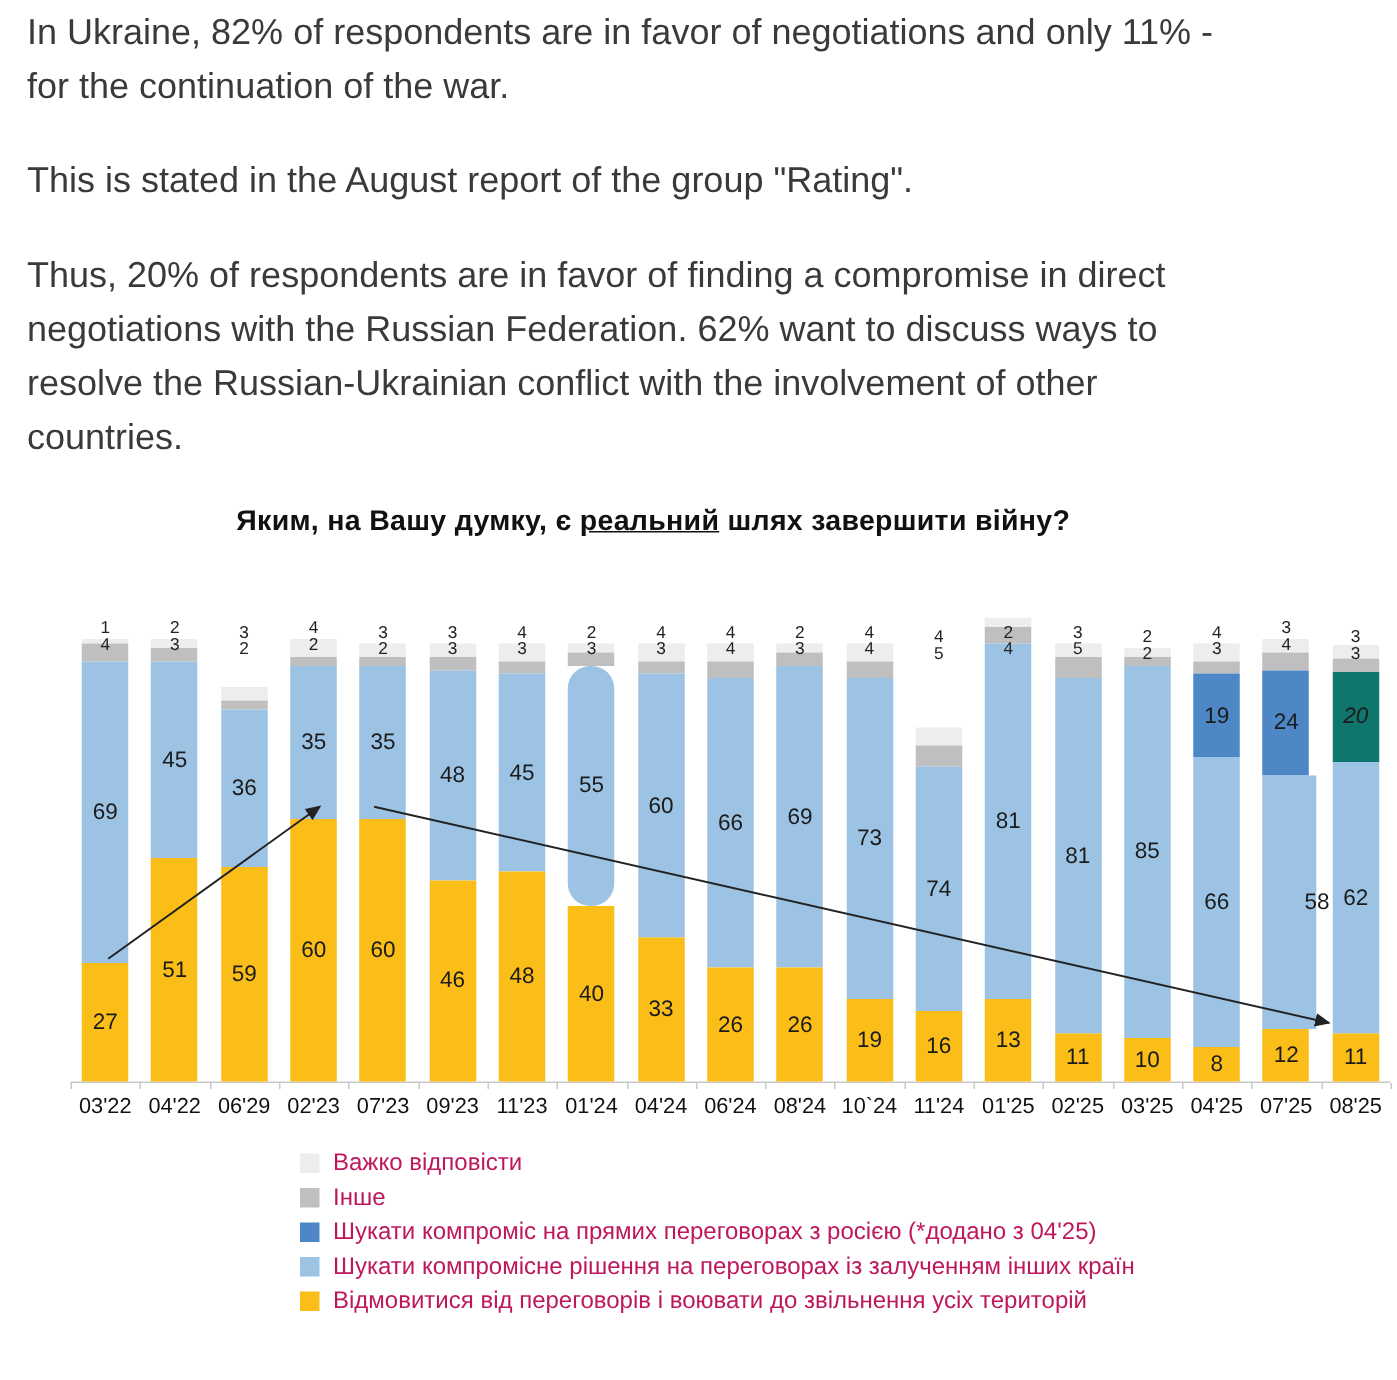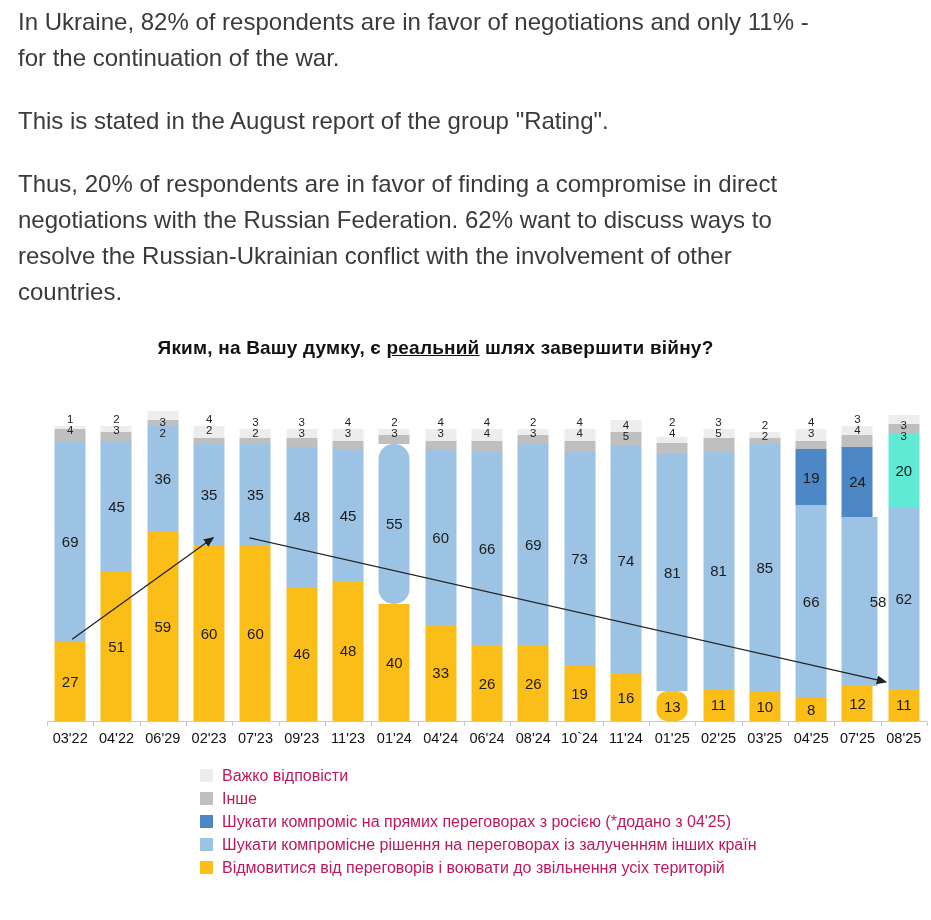--- a/index.html
+++ b/index.html
@@ -33,21 +33,21 @@
   .seg .val{font-size:15px;color:#1b1b1b;}
   .top-pair{
     position:absolute;left:0;width:100%;text-align:center;
     font-size:11.5px;line-height:11px;color:#222;
   }
   .top-pair div{height:11px;}
   .arrow-layer{position:absolute;inset:0;pointer-events:none;}
   .ticks{position:absolute;left:0;right:0;bottom:-5px;height:5px;}
   .tick{position:absolute;width:1px;height:4px;background:#c9c9c9;top:1px;}
   .xlabels{
-    display:flex;margin:8px 4px 0 47px;font-size:14.5px;color:#111;justify-content:center;
+    display:flex;margin:8px 4px 0 47px;font-size:14.5px;color:#111;
   }
   .xlabels span{flex:1;text-align:center;white-space:nowrap;}
   .legend{margin:18px 0 0 200px;}
   .legend-row{display:flex;align-items:center;height:23px;}
   .swatch{width:13px;height:13px;margin-right:9px;flex:none;}
   .legend-label{font-size:16px;color:#be185d;}
 </style>
 </head>
 <body>
 
@@ -98,21 +98,21 @@
             <div>3</div>
           </div>
         </div>
         <div class="cell">
           <div class="bar">
             <div class="seg" style="height: 8.76px; background: rgb(237, 237, 237);"></div>
             <div class="seg" style="height: 5.84px; background: rgb(191, 191, 191);"></div>
             <div class="seg" style="height: 105.12px; background: rgb(156, 195, 227);">
               <span class="val">36</span>
             </div>
-            <div class="seg" style="height: 190px; background: rgb(251, 189, 23);">
+            <div class="seg" style="height: 143px; background: rgb(251, 189, 23);">
               <span class="val">59</span>
             </div>
           </div>
           <div class="top-pair" style="bottom: 282px;">
             <div>3</div>
             <div>2</div>
           </div>
         </div>
         <div class="cell">
           <div class="bar">
@@ -255,40 +255,40 @@
           </div>
           <div class="top-pair" style="bottom: 282px;">
             <div>4</div>
             <div>4</div>
           </div>
         </div>
         <div class="cell">
           <div class="bar">
             <div class="seg" style="height: 11.68px; background: rgb(237, 237, 237);"></div>
             <div class="seg" style="height: 14.6px; background: rgb(191, 191, 191);"></div>
-            <div class="seg" style="height: 228px; background: rgb(156, 195, 227);">
+            <div class="seg" style="height: 163px; background: rgb(156, 195, 227);">
               <span class="val">74</span>
             </div>
             <div class="seg" style="height: 46.72px; background: rgb(251, 189, 23);">
               <span class="val">16</span>
             </div>
           </div>
           <div class="top-pair" style="bottom: 279.08px;">
             <div>4</div>
             <div>5</div>
           </div>
         </div>
         <div class="cell">
           <div class="bar">
             <div class="seg" style="height: 5.84px; background: rgb(237, 237, 237);"></div>
             <div class="seg" style="height: 11.68px; background: rgb(191, 191, 191);"></div>
             <div class="seg" style="height: 236.52px; background: rgb(156, 195, 227);">
               <span class="val">81</span>
             </div>
-            <div class="seg" style="height: 30px; background: rgb(251, 189, 23); border-radius: 11px;">
+            <div class="seg" style="height: 55px; background: rgb(251, 189, 23);">
               <span class="val">13</span>
             </div>
           </div>
           <div class="top-pair" style="bottom: 282px;">
             <div>2</div>
             <div>4</div>
           </div>
         </div>
         <div class="cell">
           <div class="bar">
@@ -357,21 +357,21 @@
           </div>
           <div class="top-pair" style="bottom: 284.92px;">
             <div>3</div>
             <div>4</div>
           </div>
         </div>
         <div class="cell">
           <div class="bar">
             <div class="seg" style="height: 8.76px; background: rgb(237, 237, 237);"></div>
             <div class="seg" style="height: 8.76px; background: rgb(191, 191, 191);"></div>
-            <div class="seg" style="height: 75px; background: #5eead4;">
+            <div class="seg" style="height: 60px; background: #0f766e; font-style: italic;">
               <span class="val">20</span>
             </div>
             <div class="seg" style="height: 181.04px; background: rgb(156, 195, 227);">
               <span class="val">62</span>
             </div>
             <div class="seg" style="height: 32.12px; background: rgb(251, 189, 23);">
               <span class="val">11</span>
             </div>
           </div>
           <div class="top-pair" style="bottom: 279.08px;">

